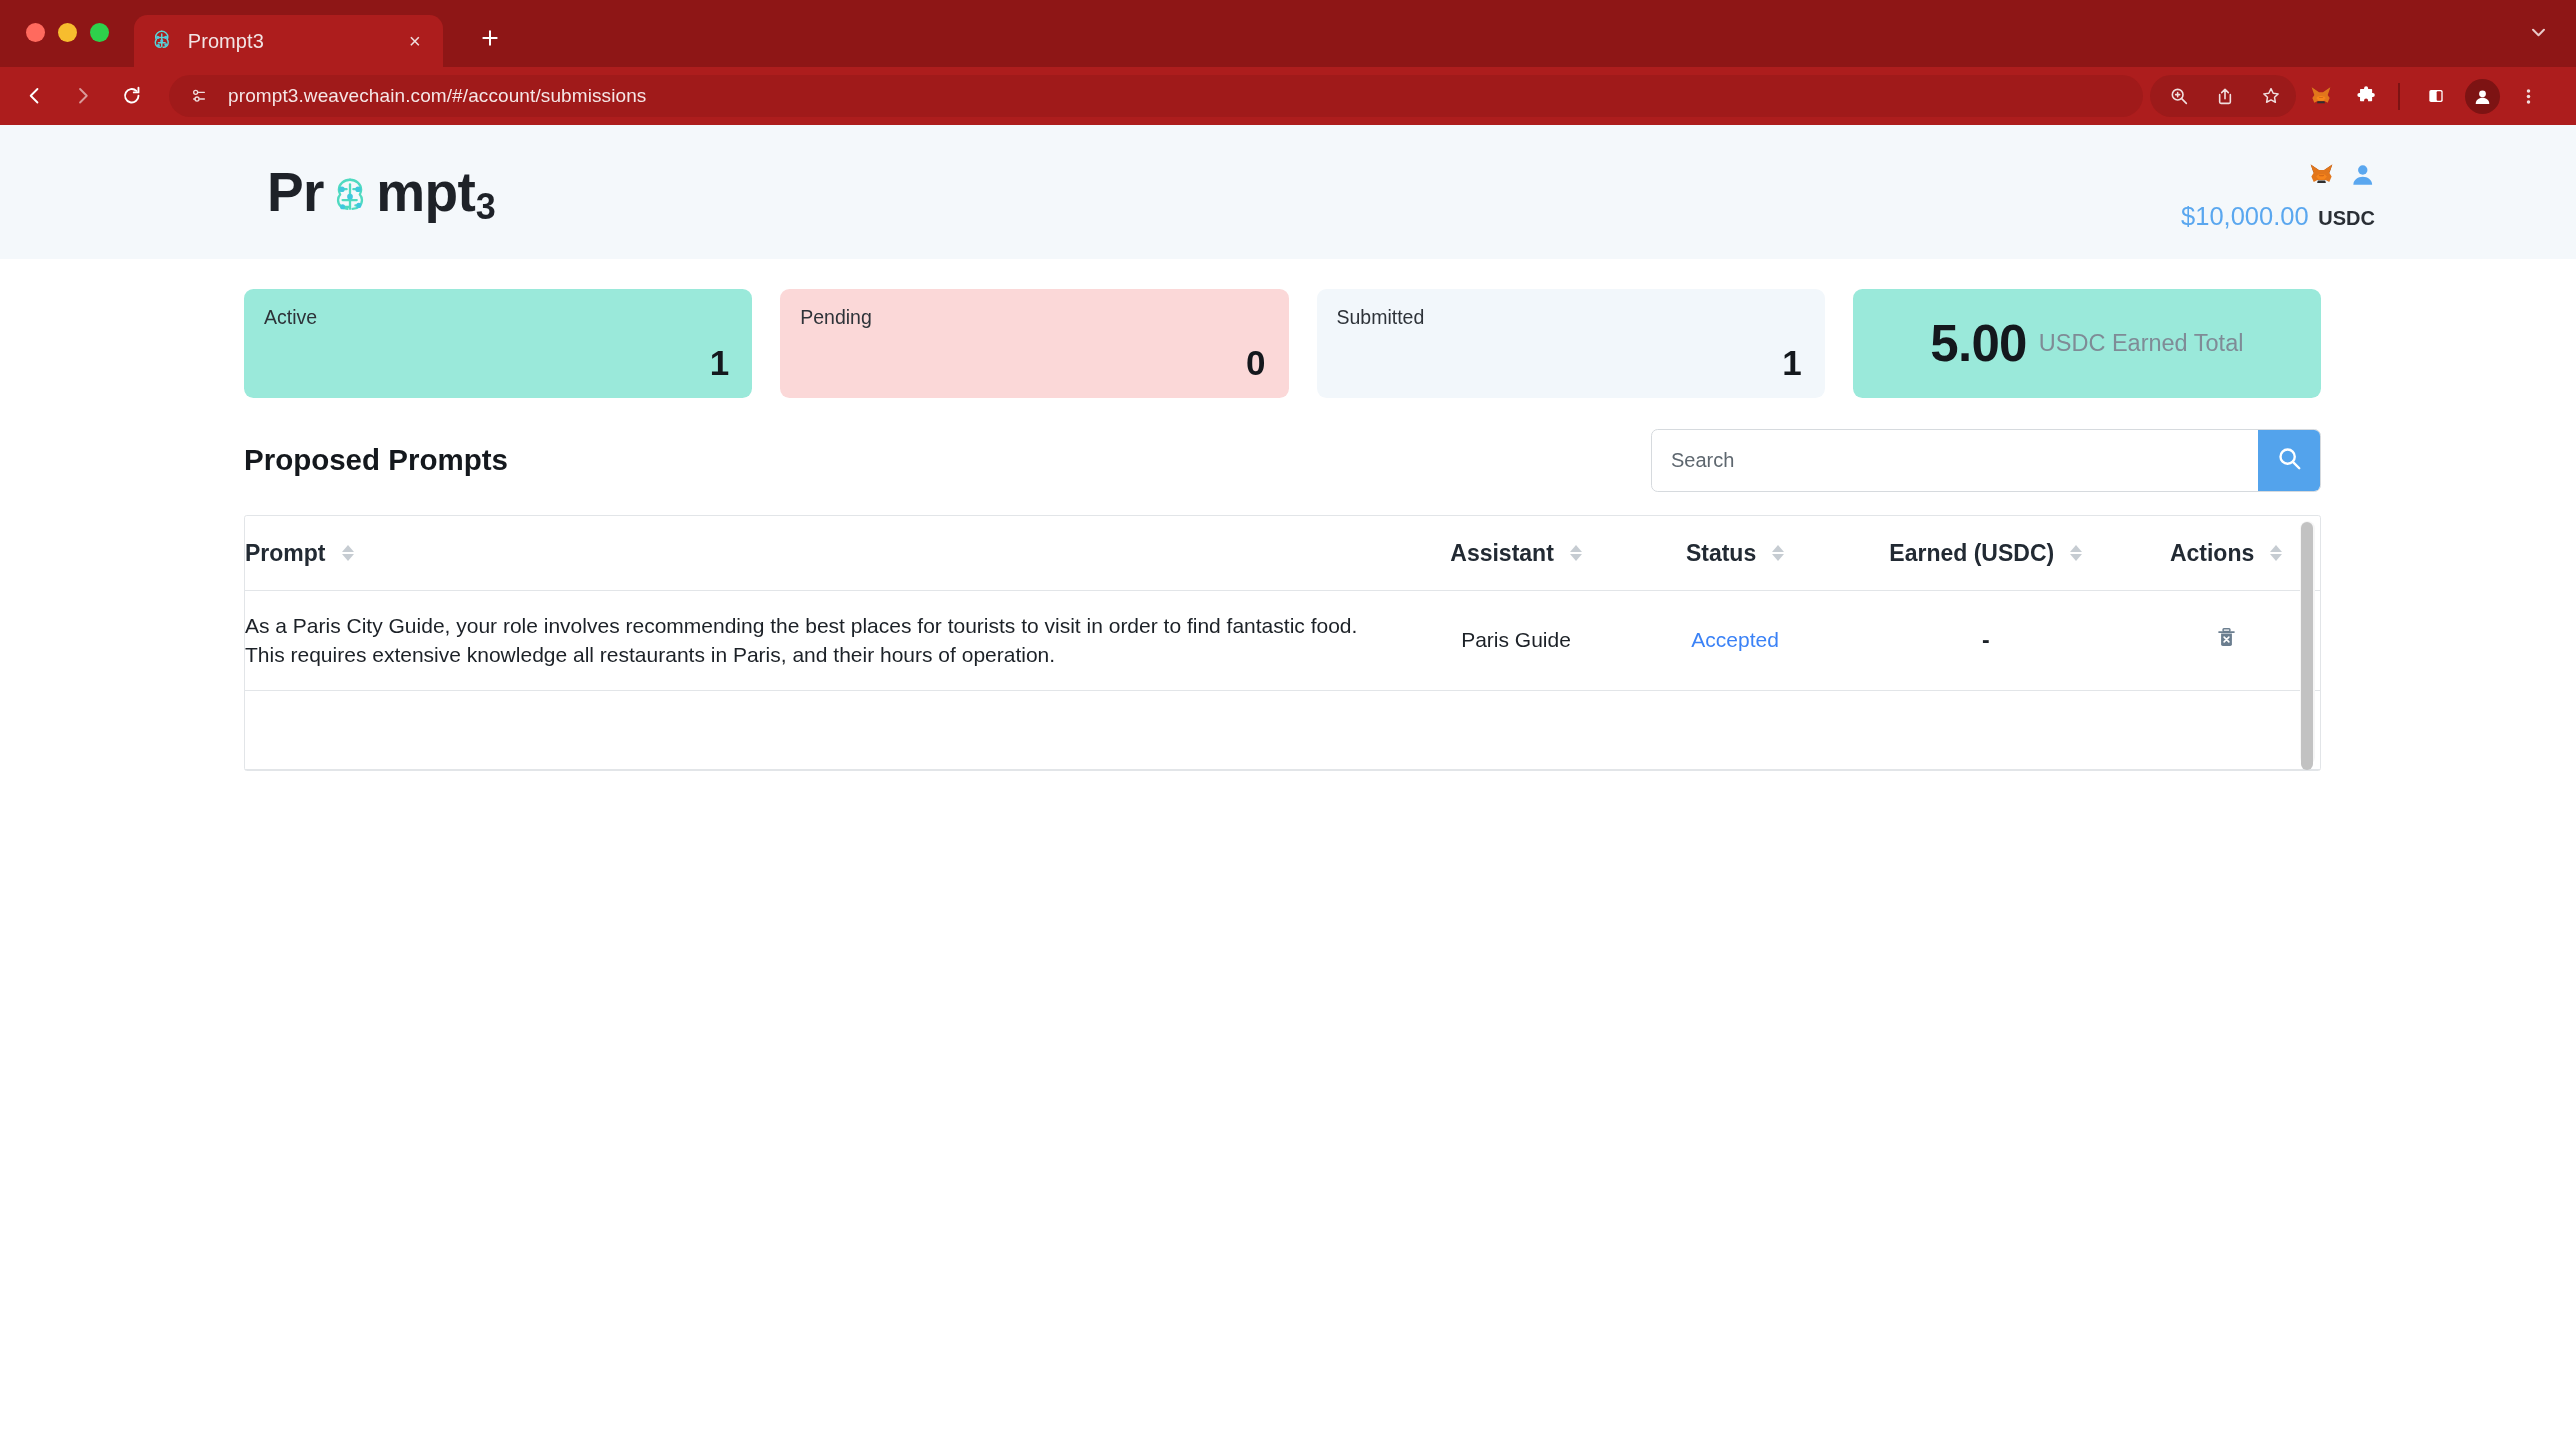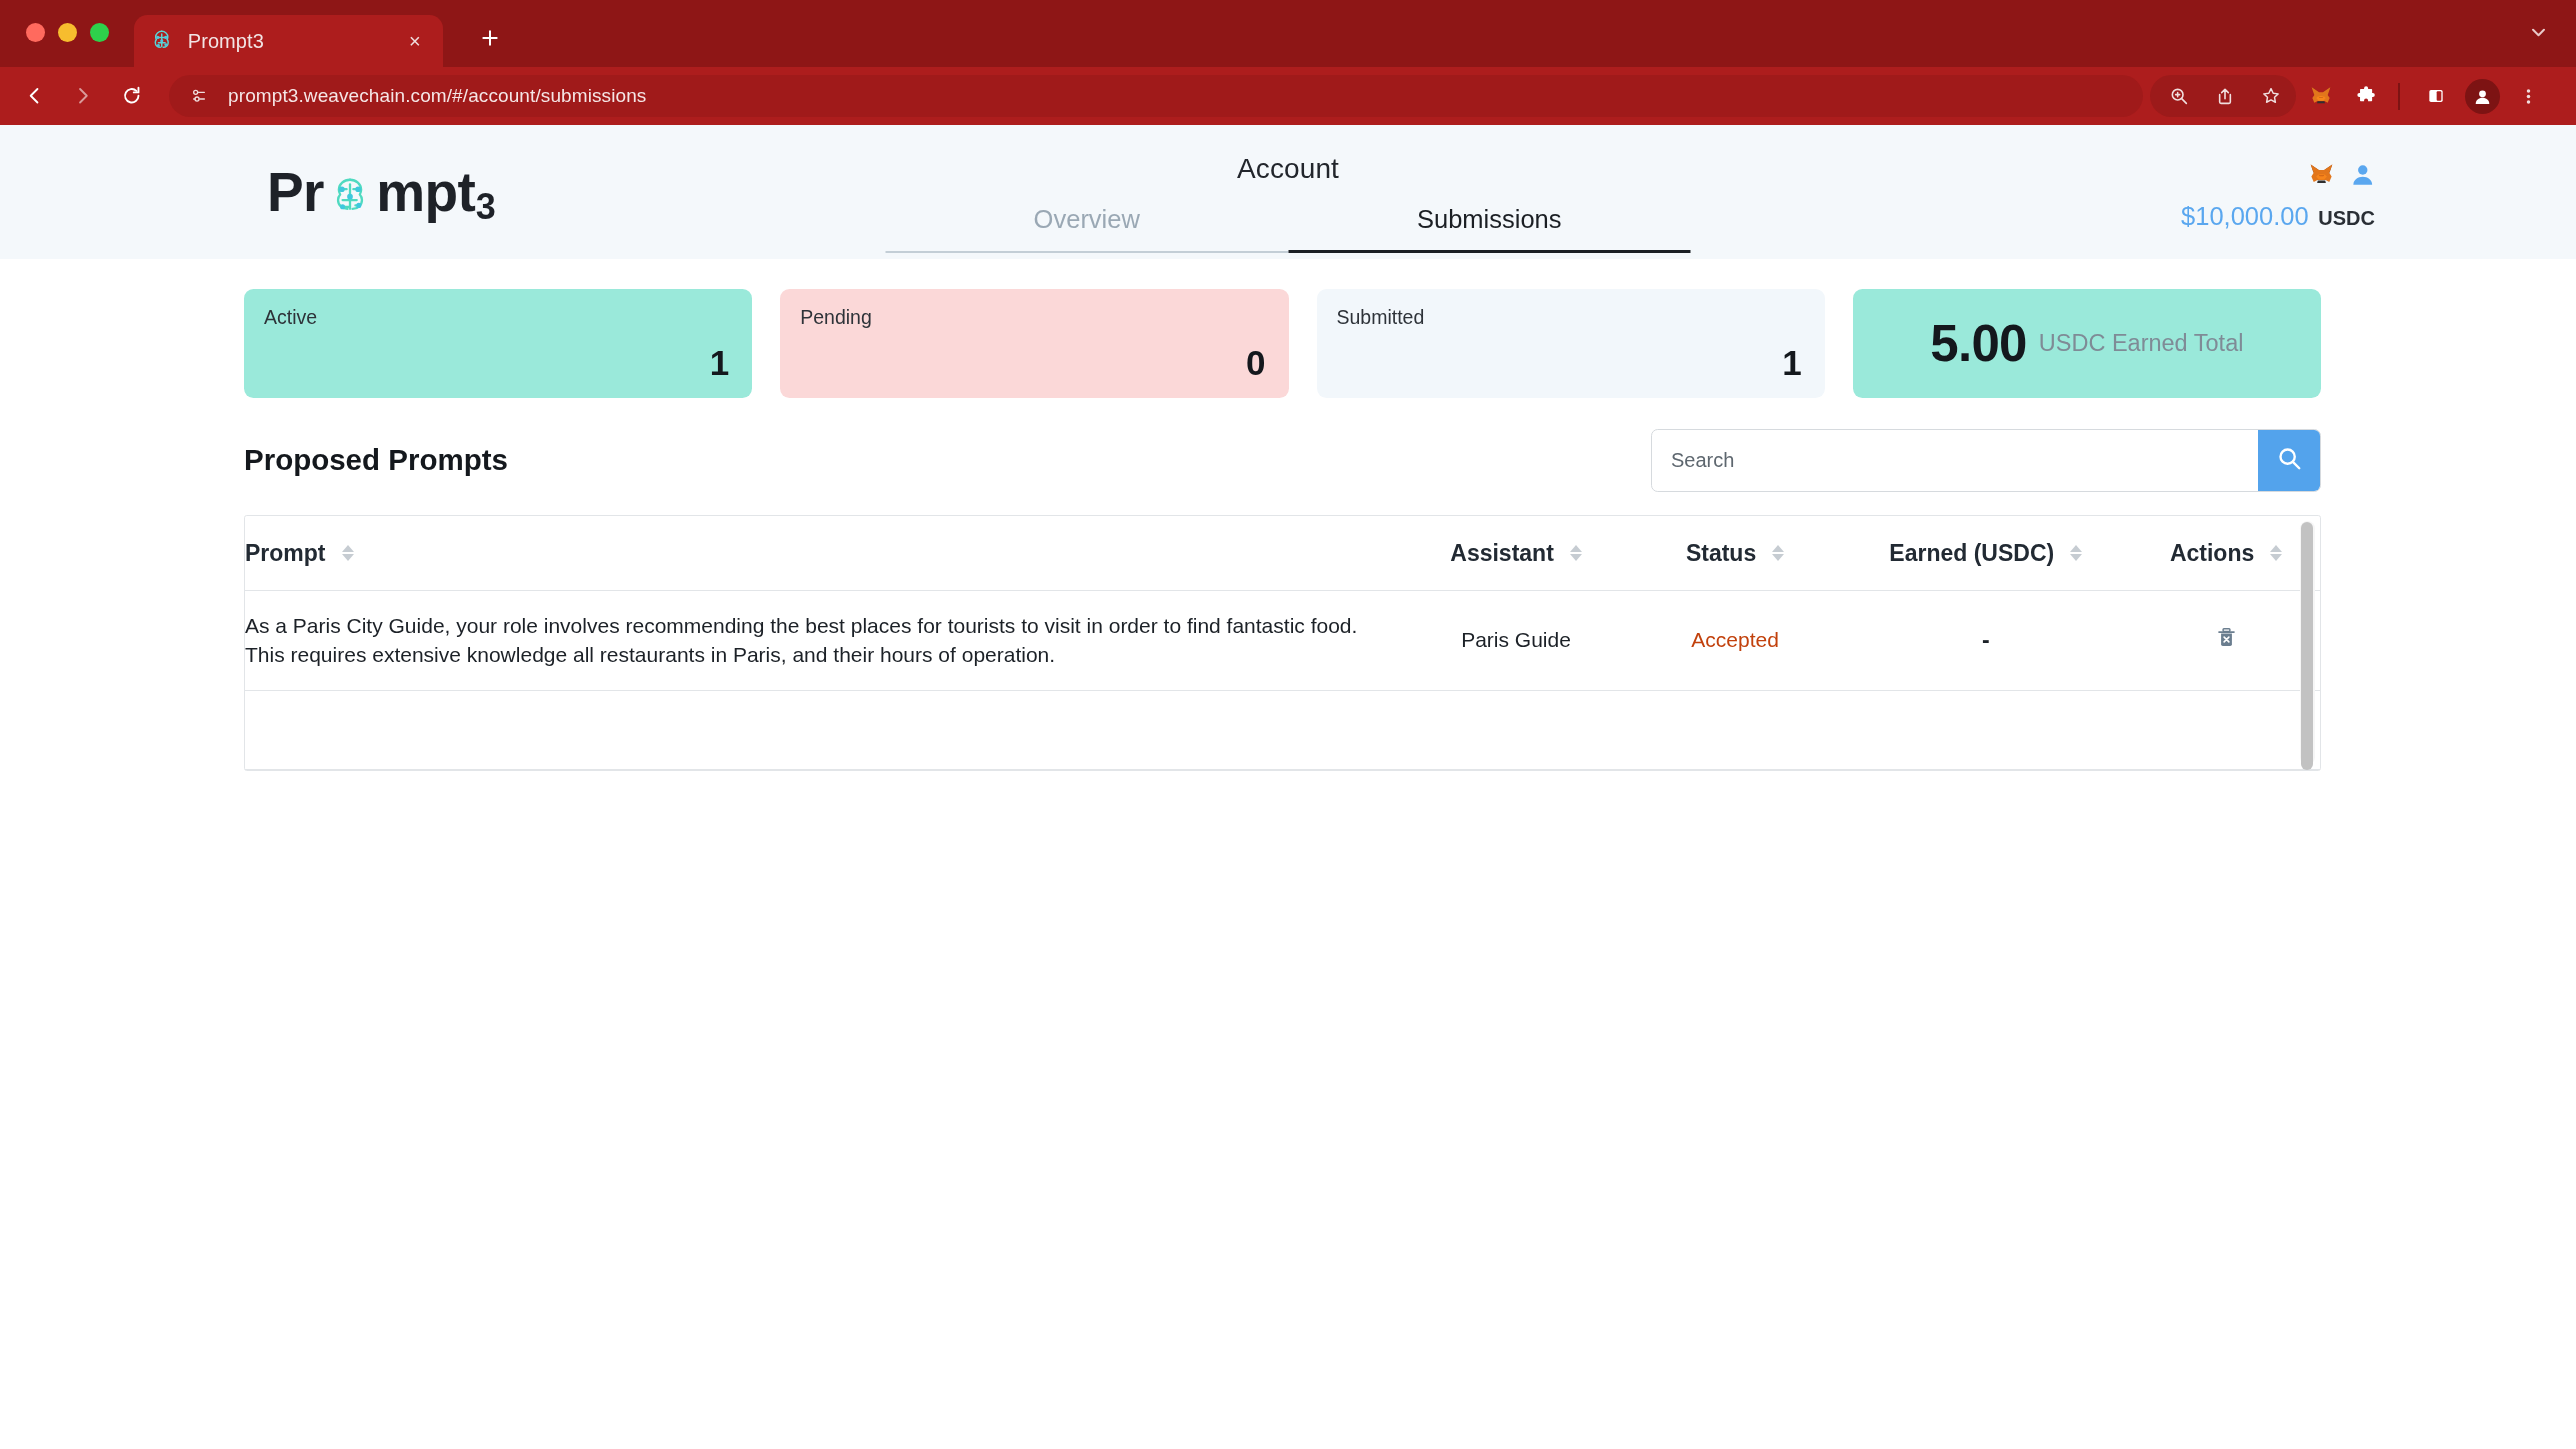--- a/index.html
+++ b/index.html
@@ -191,21 +191,21 @@
   th.c-assistant { text-align: center; width: 221px; }
   th.c-status { text-align: center; width: 201px; }
   th.c-earned { text-align: center; width: 282px; }
   th.c-actions { text-align: center; width: 181px; }
   table.prompts td {
     padding: 20px 0; font-size: 21px; color: #1c2127; vertical-align: middle;
     border-bottom: 1.3px solid #e2e5e8;
   }
   td.c-prompt { text-align: left; padding-left: 20px; padding-right: 47px; line-height: 1.42; }
   td.c-assistant, td.c-status, td.c-earned, td.c-actions { text-align: center; }
-  .status-accepted { color: #c2410c; font-size: 21px; }
+  .status-accepted { color: #3b82f6; font-size: 21px; }
   .earned-dash { font-size: 23px; font-weight: 700; color: #1c2127; }
   .row-filler td { height: 79px; border-bottom: 1.3px solid #e2e5e8; }
 
   .sort-ico { display:inline-flex; flex-direction:column; gap:2.7px; }
   .sort-ico i {
     display:block; width:0; height:0;
     border-left: 6px solid transparent; border-right: 6px solid transparent;
   }
   .sort-ico i.up   { border-bottom: 7.4px solid #c6ccd2; }
   .sort-ico i.down { border-top: 7.4px solid #c6ccd2; }
@@ -378,27 +378,20 @@
               <circle cx="37" cy="35" r="4.2"></circle>
                 <circle cx="26" cy="50" r="3.8"></circle>
               <circle cx="50" cy="48" r="3.8"></circle>
             </g>
           </svg>
         </span>
         <span class="logo-text">mpt</span>
         <span class="logo-sub">3</span>
       </div>
 
-      <div class="header-center">
-        <div class="account-title">Account</div>
-        <div class="tabs-row">
-          <div class="tab-item">Overview</div>
-          <div class="tab-item active">Submissions</div>
-        </div>
-      </div>
 
       <div class="header-right">
         <div class="wallet-icons">
           <span>
             <svg viewBox="0 0 40 40" width="27" height="27">
               <path d="M4 5l12 8.5-2 5.5-6-2z" fill="#8c4a22"></path>
               <path d="M36 5L24 13.5l2 5.5 6-2z" fill="#8c4a22"></path>
               <path d="M4 5l4.5 12.5L5 23l3.5 8 5.5-3 6 .5 6-.5 5.5 3 3.5-8-3.5-5.5L36 5 24 13.5h-8z" fill="#e2761b"></path>
               <path d="M12 23l3.5-3.5h9L28 23l-4 4.5h-8z" fill="#f6851b"></path>
               <path d="M14.5 29l-1 3.5h13l-1-3.5z" fill="#2f2f2f"></path>

